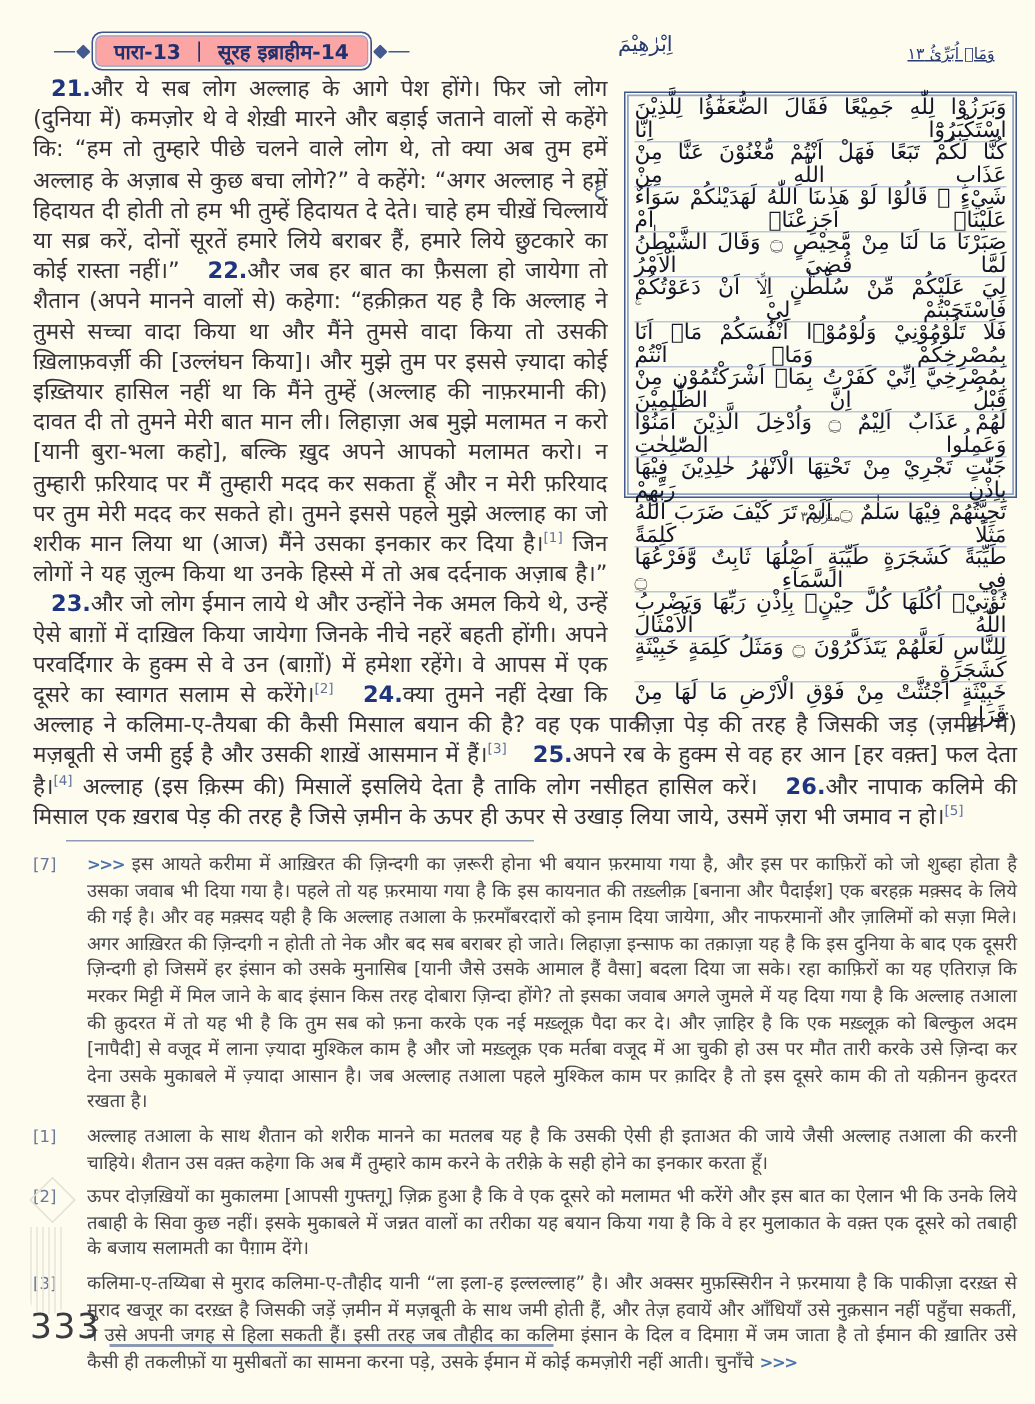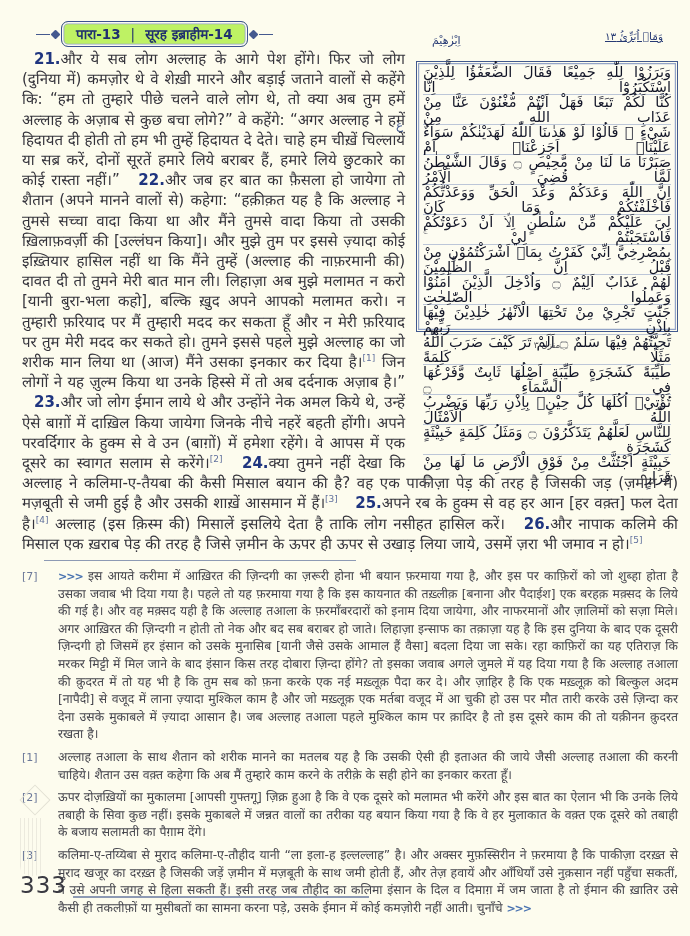--- a/index.html
+++ b/index.html
@@ -7,30 +7,30 @@
     position:relative;width:690px;height:936px;overflow:hidden;
     background:#fdfcee;
     font-family:"DejaVu Sans","Liberation Serif",sans-serif;
     color:#35343c;
   }
   
   .title-wrap{position:absolute;top:21px;left:36px;display:flex;align-items:center;}
   .orn-line{width:14px;height:0;border-top:1.6px solid #44598f;}
   .orn-diamond{width:7px;height:7px;background:#44598f;transform:rotate(45deg);margin:0 2px;border-radius:1px;}
   .title-box{
-    border:1.6px solid #3c5190;border-radius:7px;background:#bef264;
+    border:1.6px solid #3c5190;border-radius:7px;background:#fca5a5;
     box-shadow:inset 0 0 0 1.5px #fbfaef, inset 0 0 0 2.3px #8fa0c6;
     padding:3px 14px;display:flex;align-items:center;gap:10px;
     font-size:13.5px;font-weight:bold;color:#20306e;white-space:nowrap;
   }
   .title-sep{color:#20306e;font-weight:normal;}
   
   .juz-marker{position:absolute;top:30px;left:601px;width:66px;text-align:center;
     font-size:10.5px;color:#273a74;direction:rtl;text-decoration:underline;}
-  .surah-marker{position:absolute;top:34px;left:412px;font-size:11px;color:#273a74;direction:rtl;margin-left:20px;}
+  .surah-marker{position:absolute;top:22px;left:412px;font-size:14px;color:#273a74;direction:rtl;}
   .ruku-marker{position:absolute;top:118px;left:396px;font-size:12px;color:#44598f;}
   
   .main-text{
     position:absolute;top:49px;left:22px;width:656px;
     font-size:15px;line-height:20.2px;text-align:justify;
     color:#34333b;
   }
   .vnum{color:#1f357f;font-weight:bold;margin-left:12px;}
   sup.ref{font-size:9px;color:#5f6f9c;line-height:0;vertical-align:super;}
   
@@ -99,24 +99,24 @@
         <div class="q-row">
             <span>كُنَّا لَكُمْ تَبَعًا فَهَلْ اَنْتُمْ مُّغْنُوْنَ عَنَّا مِنْ عَذَابِ اللّٰهِ مِنْ</span>
           </div>
         <div class="q-row">
             <span>شَيْءٍ ۚ قَالُوْا لَوْ هَدٰىنَا اللّٰهُ لَهَدَيْنٰكُمْ سَوَآءٌ عَلَيْنَاۤ اَجَزِعْنَاۤ اَمْ</span>
           </div>
         <div class="q-row">
             <span>صَبَرْنَا مَا لَنَا مِنْ مَّحِيْصٍ ۝ وَقَالَ الشَّيْطٰنُ لَمَّا قُضِيَ الْاَمْرُ</span>
           </div>
         <div class="q-row">
-            <span>اِنَّ اللّٰهَ وَعَدَكُمْ وَعْدَ الْحَقِّ وَوَعَدْتُّكُمْ فَاَخْلَفْتُكُمْ وَمَا كَانَ</span>
+            <span>لِيَ عَلَيْكُمْ مِّنْ سُلْطٰنٍ اِلَّاۤ اَنْ دَعَوْتُكُمْ فَاسْتَجَبْتُمْ لِيْ ۚ</span>
           </div>
         <div class="q-row">
-            <span>لِيَ عَلَيْكُمْ مِّنْ سُلْطٰنٍ اِلَّاۤ اَنْ دَعَوْتُكُمْ فَاسْتَجَبْتُمْ لِيْ ۚ</span>
+            <span>فَلَا تَلُوْمُوْنِيْ وَلُوْمُوْۤا اَنْفُسَكُمْ مَاۤ اَنَا بِمُصْرِخِكُمْ وَمَاۤ اَنْتُمْ</span>
           </div>
         <div class="q-row">
             <span>بِمُصْرِخِيَّ اِنِّيْ كَفَرْتُ بِمَاۤ اَشْرَكْتُمُوْنِ مِنْ قَبْلُ اِنَّ الظّٰلِمِيْنَ</span>
           </div>
         <div class="q-row">
             <span>لَهُمْ عَذَابٌ اَلِيْمٌ ۝ وَاُدْخِلَ الَّذِيْنَ اٰمَنُوْا وَعَمِلُوا الصّٰلِحٰتِ</span>
           </div>
         <div class="q-row">
             <span>جَنّٰتٍ تَجْرِيْ مِنْ تَحْتِهَا الْاَنْهٰرُ خٰلِدِيْنَ فِيْهَا بِاِذْنِ رَبِّهِمْ</span>
           </div>

